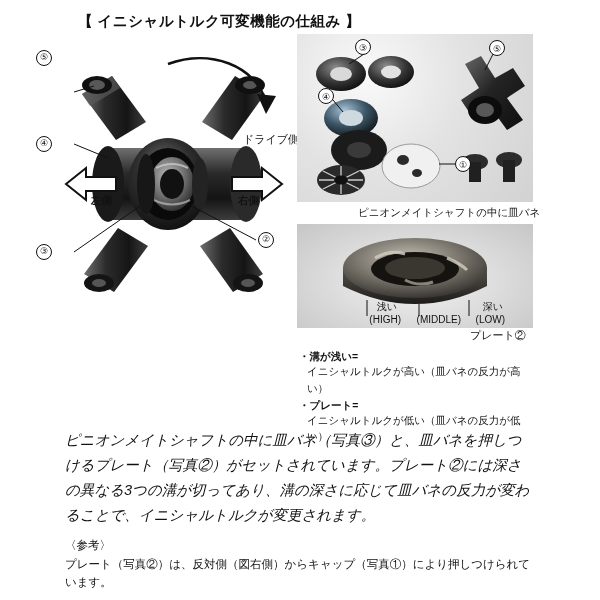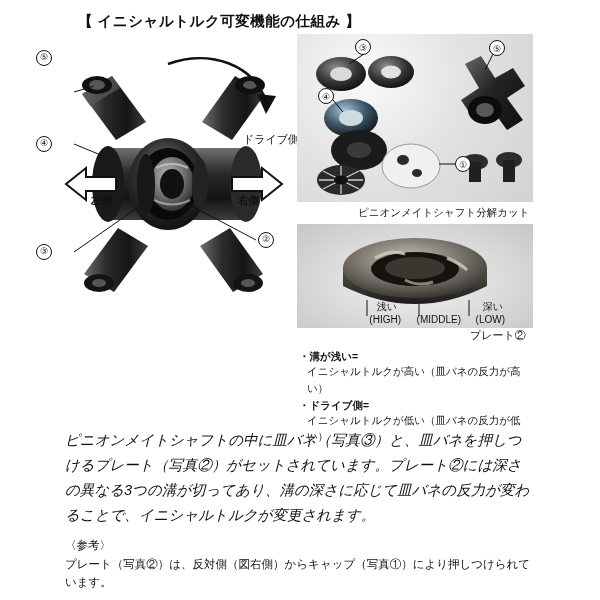--- a/index.html
+++ b/index.html
@@ -370,21 +370,21 @@
         <text x="66" y="17" font-size="9" text-anchor="middle" fill="#111" font-family="'Liberation Sans',sans-serif">③</text>
         <circle cx="200" cy="14" r="7.5" fill="#fff" stroke="#111"></circle>
         <text x="200" y="18" font-size="9" text-anchor="middle" fill="#111" font-family="'Liberation Sans',sans-serif">⑤</text>
         <circle cx="29" cy="62" r="7.5" fill="#fff" stroke="#111"></circle>
         <text x="29" y="66" font-size="9" text-anchor="middle" fill="#111" font-family="'Liberation Sans',sans-serif">④</text>
         <circle cx="166" cy="130" r="7.5" fill="#fff" stroke="#111"></circle>
         <text x="166" y="134" font-size="9" text-anchor="middle" fill="#111" font-family="'Liberation Sans',sans-serif">①</text>
       </g>
     </svg>
   </div>
-  <div class="cap1">ピニオンメイトシャフト分解カット</div>
+  <div class="cap1">ピニオンメイトシャフトの中に皿バネ</div>
 
   <div class="photo2">
     <div class="grad"></div>
     <svg width="236" height="104" viewBox="0 0 236 104" style="position:absolute;left:0;top:0;">
       <defs>
         <linearGradient id="plBody" x1="0" y1="0" x2="0" y2="1">
           <stop offset="0%" stop-color="#9a958c"></stop>
           <stop offset="45%" stop-color="#4d4a45"></stop>
           <stop offset="100%" stop-color="#1d1b19"></stop>
         </linearGradient>
@@ -417,21 +417,21 @@
     <span style="left:36px; top:14px; width:68px;">(HIGH)</span>
     <span style="left:90px; top:14px; width:74px;">(MIDDLE)</span>
     <span style="left:146px; top:0; width:60px;">深い</span>
     <span style="left:144px; top:14px; width:64px;">(LOW)</span>
   </div>
   <div class="plate-cap">プレート②</div>
 
   <div class="bullets">
     <div class="b-head">・溝が浅い=</div>
     <div class="b-sub">イニシャルトルクが高い（皿バネの反力が高い）</div>
-    <div class="b-head">・ドライブ側=</div>
+    <div class="b-head">・プレート=</div>
     <div class="b-sub">イニシャルトルクが低い（皿バネの反力が低い）</div>
   </div>
 
   <div class="body-text">ピニオンメイトシャフトの中に皿バネ（写真③）と、皿バネを押しつけるプレート（写真②）がセットされています。プレート②には深さの異なる3つの溝が切ってあり、溝の深さに応じて皿バネの反力が変わることで、イニシャルトルクが変更されます。</div>
   <div class="ref-head">〈参考〉</div>
   <div class="ref-text">プレート（写真②）は、反対側（図右側）からキャップ（写真①）により押しつけられています。</div>
 
 </div>
 
 </body></html>

